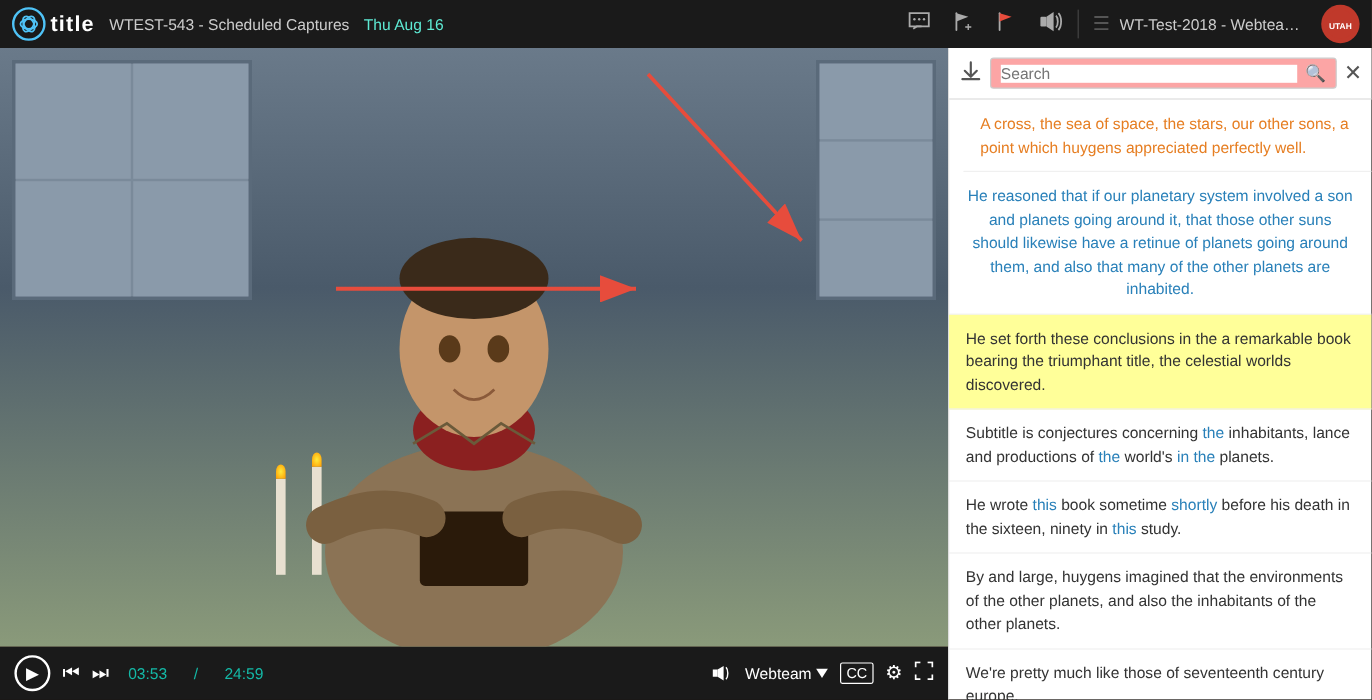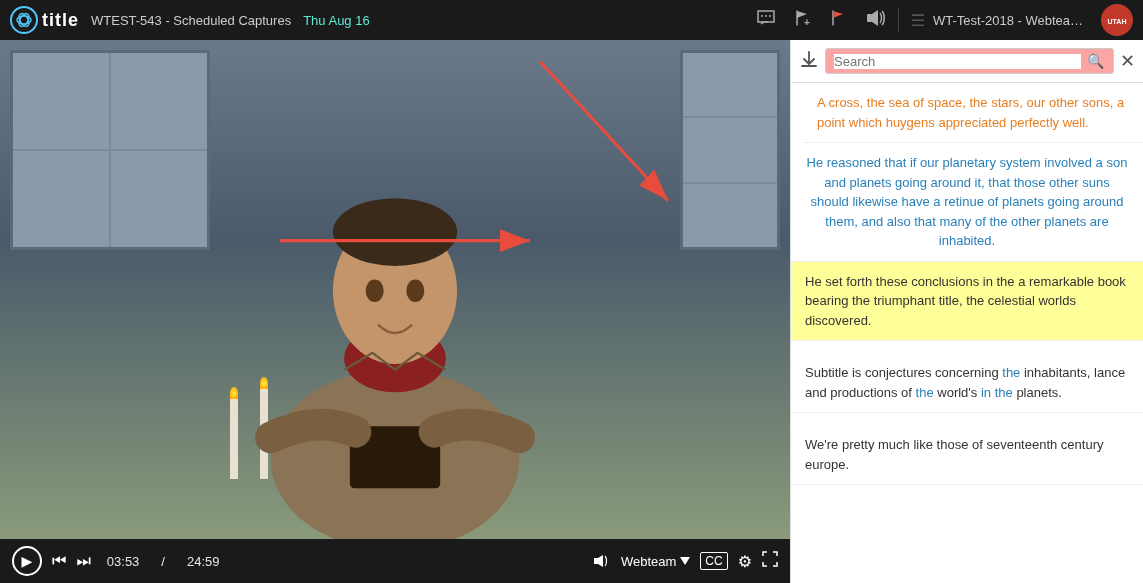--- a/index.html
+++ b/index.html
@@ -122,21 +122,21 @@
     }
     .ctrl-btn {
       color: #fff; background: none; border: none; cursor: pointer; font-size: 16px; display: flex; align-items: center; justify-content: center;
     }
     .play-btn {
       width: 30px; height: 30px; border-radius: 50%; background: none;
       border: 2px solid #fff; display: flex; align-items: center; justify-content: center;
       color: #fff; cursor: pointer; font-size: 14px;
     }
     .time-display {
-      color: #e5e5e5; font-size: 13px; margin: 0 6px;
+      color: #14b8a6; font-size: 13px; margin: 0 6px;
     }
     .ctrl-spacer { flex: 1; }
     .sources-btn {
       color: #fff; font-size: 13px; cursor: pointer; background: none; border: none;
       display: flex; align-items: center; gap: 4px;
     }
     .cc-btn {
       color: #fff; font-size: 12px; cursor: pointer; background: none; border: 1px solid #fff;
       padding: 1px 4px; border-radius: 2px;
     }
@@ -182,21 +182,21 @@
     .transcript-block {
       padding: 10px 14px;
       font-size: 13px;
       line-height: 1.5;
       border-bottom: 1px solid #f0f0f0;
       cursor: pointer;
     }
     .transcript-block.orange { color: #e67e22; margin-left: 12px; }
     .transcript-block.blue { color: #2980b9; text-align: center; }
     .transcript-block.highlight { background: #ffff99; color: #333; }
-    .transcript-block.normal { color: #333; margin-top: 12px; }
+    .transcript-block.normal { color: #333; }
     .transcript-block .blue-word { color: #2980b9; }
   </style>
 </head>
 <body>
 
 <div id="topbar">
   <div class="echo-logo">
     <div class="logo-icon">
       <svg width="18" height="18" viewBox="0 0 18 18">
         <ellipse cx="9" cy="9" rx="7" ry="4" fill="none" stroke="#4fc3f7" stroke-width="1.5"></ellipse>
@@ -383,17 +383,19 @@
       </div>
 
       <span class="close-icon">✕</span>
     </div>
 
     <div id="transcript-area">
     <div class="transcript-block orange">A cross, the sea of space, the stars, our other sons, a point which huygens appreciated perfectly well.</div>
         <div class="transcript-block blue">He reasoned that if our planetary system involved a <span class="blue-word">son</span> and planets <span class="blue-word">going</span> <span class="blue-word">around</span> it, that those other suns should likewise have a retinue of planets <span class="blue-word">going</span> <span class="blue-word">around</span> <span class="blue-word">them</span>, and also that many of the other planets are <span class="blue-word">inhabited</span>.</div>
         <div class="transcript-block highlight">He set forth these conclusions in the a remarkable book bearing the triumphant title, the celestial worlds discovered.</div>
         <div class="transcript-block normal">Subtitle is conjectures concerning <span style="color:#2980b9">the</span> inhabitants, lance and productions of <span style="color:#2980b9">the</span> world's <span style="color:#2980b9">in</span> <span style="color:#2980b9">the</span> planets.</div>
+        <div class="transcript-block normal">He wrote <span style="color:#2980b9">this</span> book sometime <span style="color:#2980b9">shortly</span> before his death in the sixteen, ninety in <span style="color:#2980b9">this</span> study.</div>
+        <div class="transcript-block normal">By and large, huygens imagined that the environments of the other planets, and also the inhabitants of the other planets.</div>
         <div class="transcript-block normal">We're pretty much like those of seventeenth century europe.</div>
       </div>
   </div>
 
 </div>
 
 </body></html>

